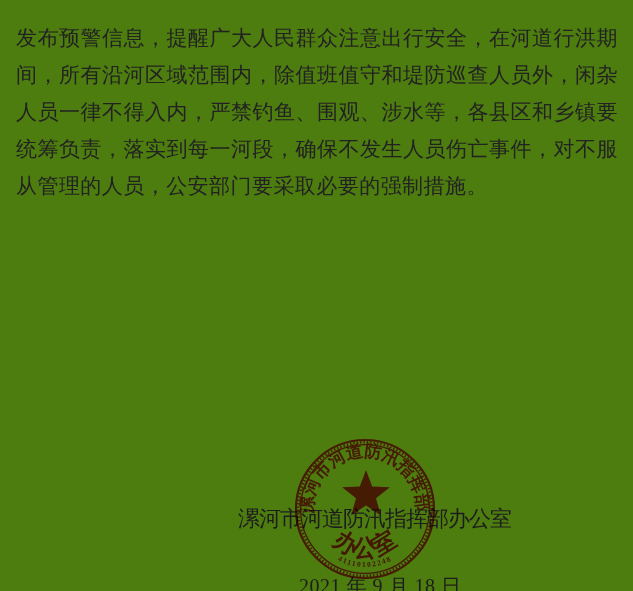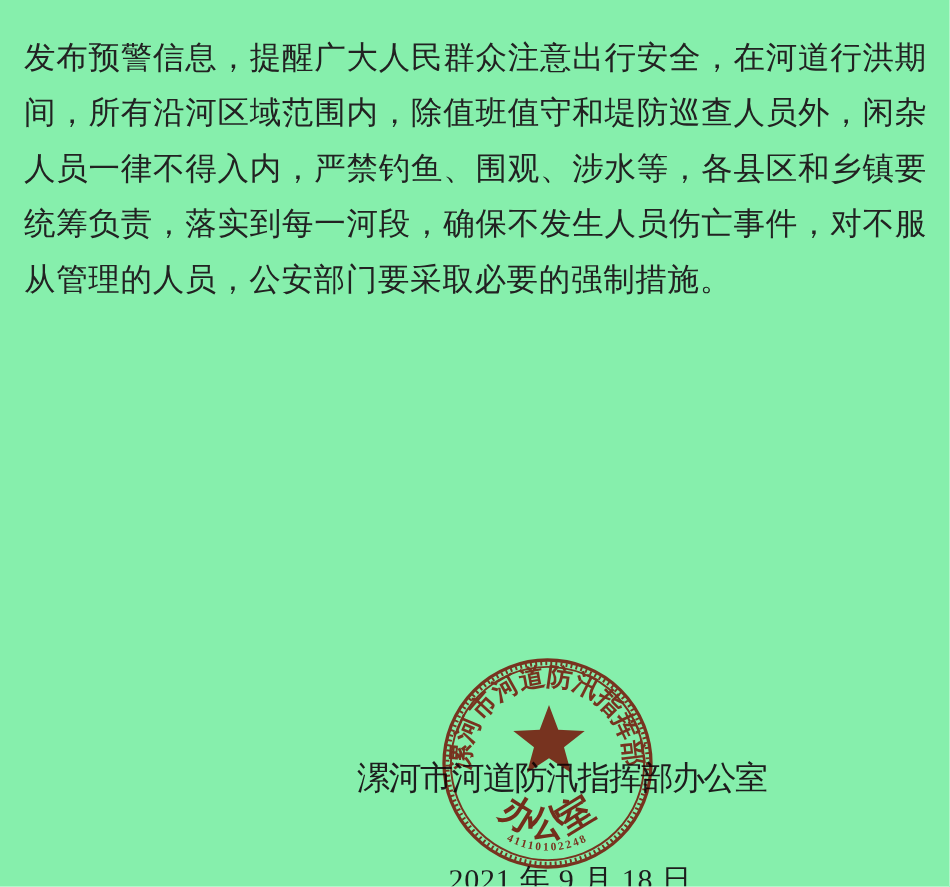--- a/index.html
+++ b/index.html
@@ -1,20 +1,20 @@
 <!DOCTYPE html>
 <html><head>
 <meta charset="utf-8">
 <style>
   html,body { margin:0; padding:0; }
   .page {
     position: relative;
     width: 633px;
     height: 591px;
-    background: #86efac;
+    background: #4d7c0f;
     overflow: hidden;
     font-family: "Liberation Serif", "DejaVu Serif", serif;
     color: #1d1d1d;
   }
   .body-text {
     position: absolute;
     left: 16px;
     right: 15px;
     top: 20px;
     font-size: 21px;

